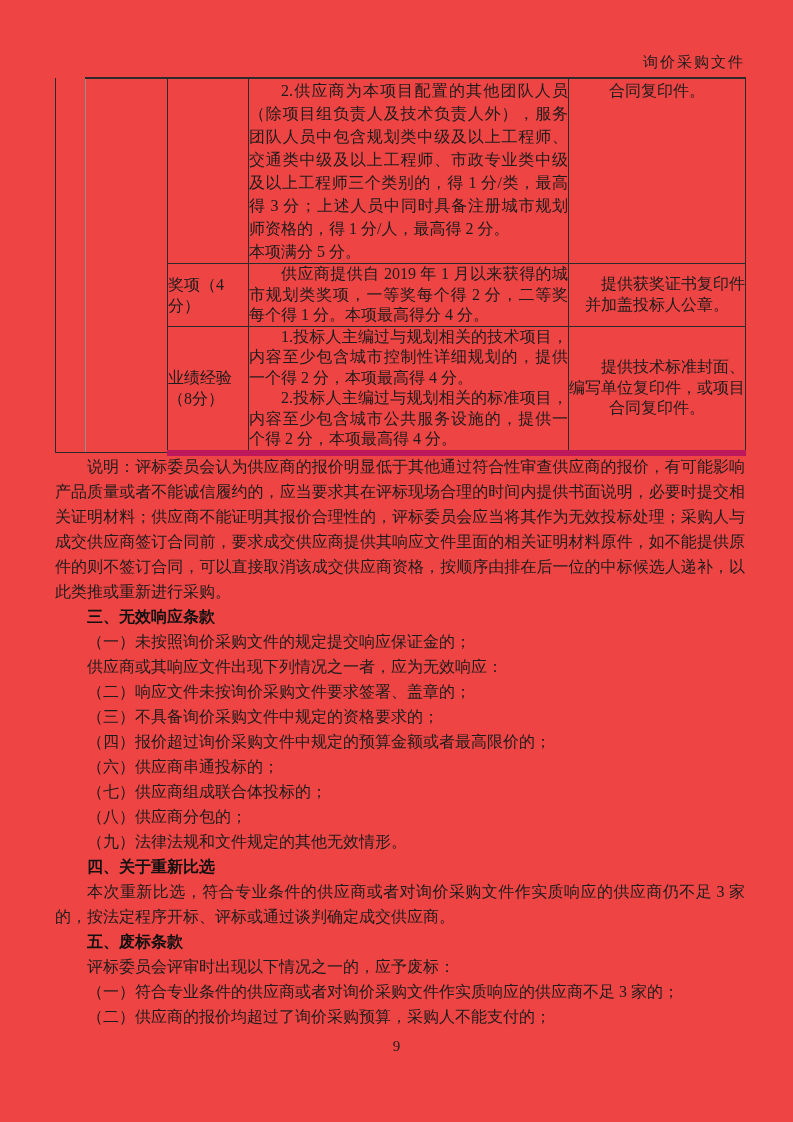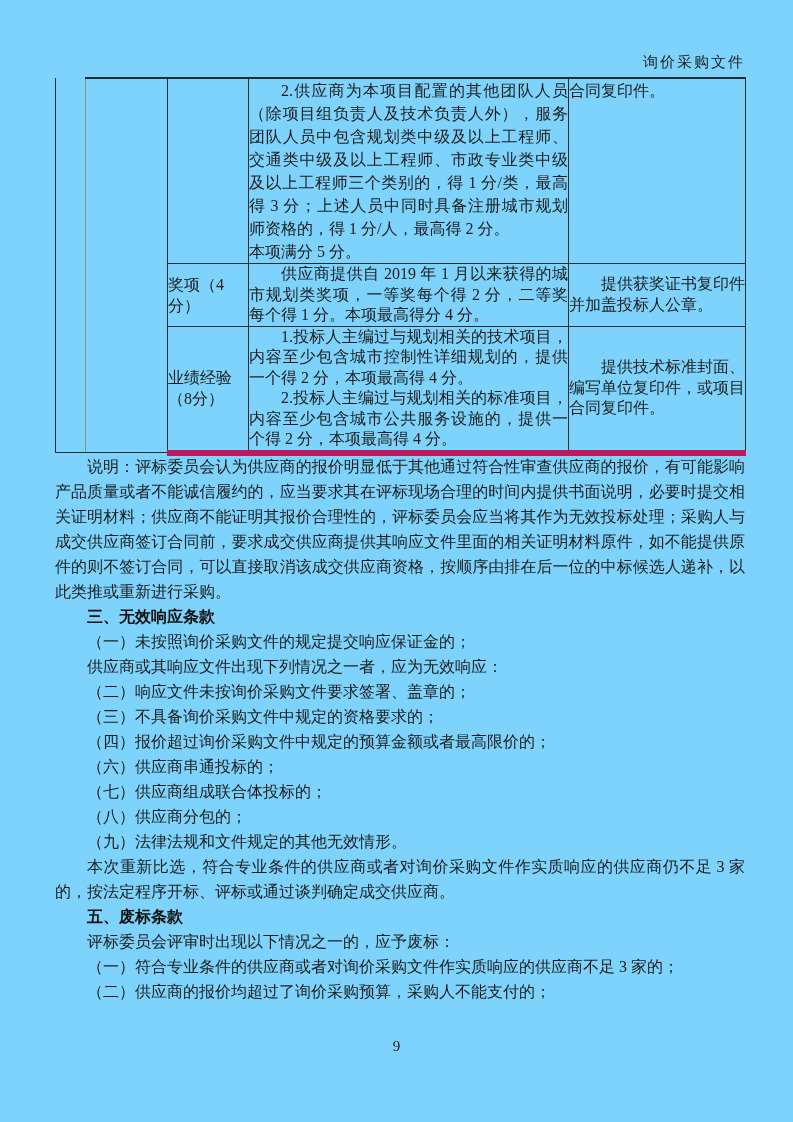--- a/index.html
+++ b/index.html
@@ -1,19 +1,19 @@
 <!DOCTYPE html>
 <html lang="zh"><head>
 <meta charset="utf-8">
 <style>
   html,body{margin:0;padding:0;background:#ffffff;}
   .page{
     position:relative;
     width:793px;height:1122px;
-    background:#7dd3fc;
+    background:#ef4444;
     overflow:hidden;
     font-family:"Liberation Serif","DejaVu Serif",serif;
     color:#1c1c1c;
   }
   
   .doc-header{
     position:absolute;top:53px;left:55px;width:690px;
     text-align:right;
     font-size:15px;letter-spacing:2px;color:#1c1c1c;
   }
@@ -32,21 +32,21 @@
   .tbl .topline{border-top:2px solid #2b2b2b;}
   .tbl .no-top{border-top:none;}
   .tbl tr.r3 td{border-bottom:6px solid #be185d;}
   .tbl td.c1{border-right:1px solid #8f8f8f;}
   .tbl td.c2{border-left:1px solid #8f8f8f;}
   .col1{width:30px;} .col2{width:82px;} .col3{width:81px;}
   .col4{width:320px;} .col5{width:177px;}
   .tbl p{margin:0;}
   .cell-label{padding:0 6px;line-height:21px;}
   .cell-crit{padding:1px 7px;text-align:justify;text-justify:inter-character;}
-  .cell-evid{padding:2px 8px;}
+  .cell-evid{padding:2px 8px;text-align:center;}
   tr.r1{height:183px;} tr.r2{height:62px;} tr.r3{height:126px;}
   tr.r1 .cell-crit{vertical-align:top;} 
   tr.r1 .cell-crit p{line-height:23px;}
   tr.r2 .cell-crit p,tr.r3 .cell-crit p{line-height:20.5px;}
   tr.r1 .cell-evid{vertical-align:top;}
   tr.r1 .cell-evid p{line-height:23px;}
   tr.r2 .cell-evid p,tr.r3 .cell-evid p{line-height:20.5px;}
   .ind2{text-indent:2em;}
   
   .body-text{
@@ -125,20 +125,21 @@
     <p class="line">（一）未按照询价采购文件的规定提交响应保证金的；</p>
     <p class="line">供应商或其响应文件出现下列情况之一者，应为无效响应：</p>
     <p class="line">（二）响应文件未按询价采购文件要求签署、盖章的；</p>
     <p class="line">（三）不具备询价采购文件中规定的资格要求的；</p>
     <p class="line">（四）报价超过询价采购文件中规定的预算金额或者最高限价的；</p>
     <p class="line">（六）供应商串通投标的；</p>
     <p class="line">（七）供应商组成联合体投标的；</p>
     <p class="line">（八）供应商分包的；</p>
     <p class="line">（九）法律法规和文件规定的其他无效情形。</p>
 
+    <p class="sec-heading">四、关于重新比选</p>
     <p class="para-wrap">本次重新比选，符合专业条件的供应商或者对询价采购文件作实质响应的供应商仍不足 3 家的，按法定程序开标、评标或通过谈判确定成交供应商。</p>
 
     <p class="sec-heading">五、废标条款</p>
     <p class="line">评标委员会评审时出现以下情况之一的，应予废标：</p>
     <p class="line">（一）符合专业条件的供应商或者对询价采购文件作实质响应的供应商不足 3 家的；</p>
     <p class="line">（二）供应商的报价均超过了询价采购预算，采购人不能支付的；</p>
   </div>
 
   <div class="page-number">9</div>
 

